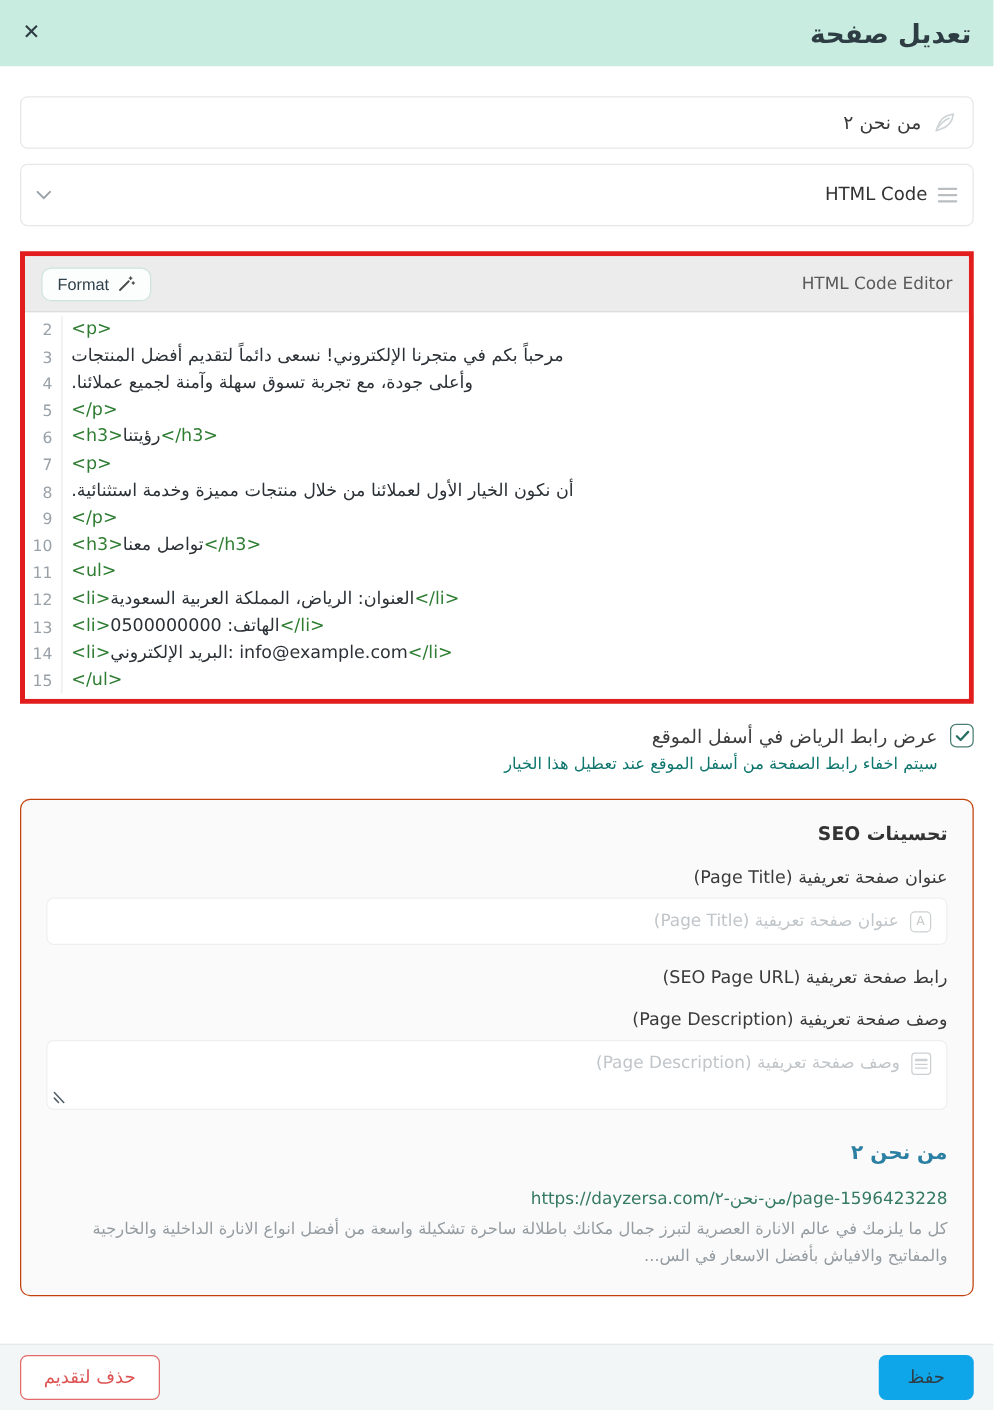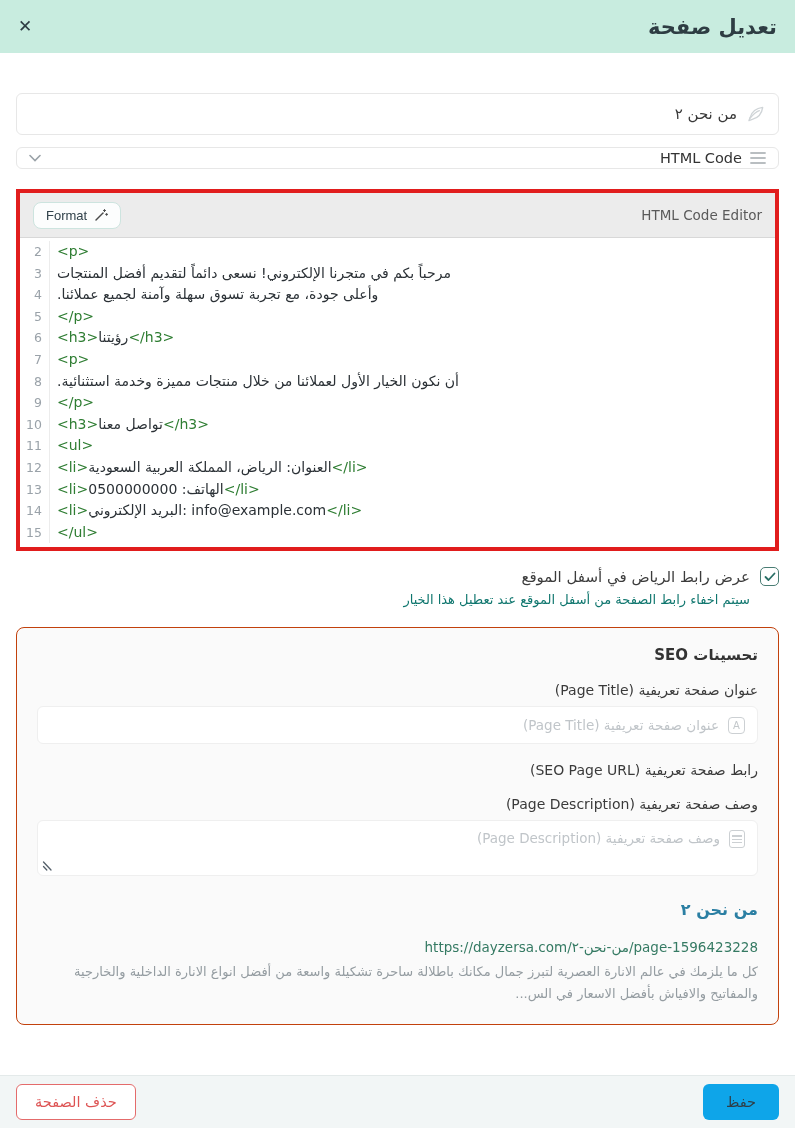--- a/index.html
+++ b/index.html
@@ -5,29 +5,29 @@
   * { box-sizing: border-box; margin: 0; padding: 0; }
   html,body { background:#fff; }
   body { font-family: "DejaVu Sans", "Liberation Sans", sans-serif; }
   .app { width:795px; height:1128px; margin:0 auto; background:#fff; display:flex; flex-direction:column; overflow:hidden; direction:rtl; }
 
   
   .header { height:53px; background:#c8ecdf; display:flex; align-items:center; justify-content:space-between; padding:0 18px; flex:0 0 auto; }
   .header-title { font-size:21px; font-weight:600; color:#2e3d43; }
   .close-x { font-size:17px; font-weight:700; color:#2e3d43; cursor:pointer; line-height:1; }
 
-  .content { flex:1 1 auto; padding:16px 16px; }
+  .content { flex:1 1 auto; padding:0 16px; }
 
   
   .field { background:#fff; border:1px solid #e7e7e7; border-radius:6px; display:flex; align-items:center; gap:9px; padding:0 12px; }
   .page-name-field { margin-top:24px; height:42px; font-size:15px; color:#3a3a3a; }
   .icon-svg { flex:0 0 auto; display:block; }
 
   
-  .type-select { margin-top:12px; height:22px; border:1px solid #e7e7e7; border-radius:6px; display:flex; align-items:center; justify-content:space-between; padding:0 12px; cursor:pointer; }
+  .type-select { margin-top:12px; height:50px; border:1px solid #e7e7e7; border-radius:6px; display:flex; align-items:center; justify-content:space-between; padding:0 12px; cursor:pointer; }
   .type-right { display:flex; align-items:center; gap:8px; font-size:14.5px; color:#333; }
 
   
   .editor-annotated { margin-top:20px; border:4px solid #e11d1d; background:#fff; }
   .editor-toolbar { height:45px; background:#ececec; border-bottom:1px solid #d8d8d8; display:flex; align-items:center; justify-content:space-between; padding:0 13px; }
   .editor-title { font-size:13.5px; color:#5a5a5a; }
   .format-btn { direction:ltr; display:flex; align-items:center; gap:7px; background:#fcfdfd; border:1px solid #cde4df; border-radius:8px; padding:5px 12px; font-size:13px; color:#30414a; cursor:pointer; }
 
   .code-area { background:#fff; padding:3px 0 4px; direction:ltr; }
   .code-row { display:flex; align-items:flex-start; line-height:21.6px; font-size:14px; }
@@ -212,16 +212,16 @@
         <div class="preview-title">من نحن ٢</div>
         <div class="preview-url">https://dayzersa.com/من-نحن-٢/page-1596423228</div>
         <div class="preview-desc">كل ما يلزمك في عالم الانارة العصرية لتبرز جمال مكانك باطلالة ساحرة تشكيلة واسعة من أفضل انواع الانارة الداخلية والخارجية والمفاتيح والافياش بأفضل الاسعار في الس...</div>
       </div>
     </div>
 
   </div>
 
   <div class="footer">
     <button class="save-btn">حفظ</button>
-    <button class="delete-btn">حذف الصفحة</button>
+    <button class="delete-btn">حذف لتقديم</button>
   </div>
 
 </div>
 
 </body></html>

